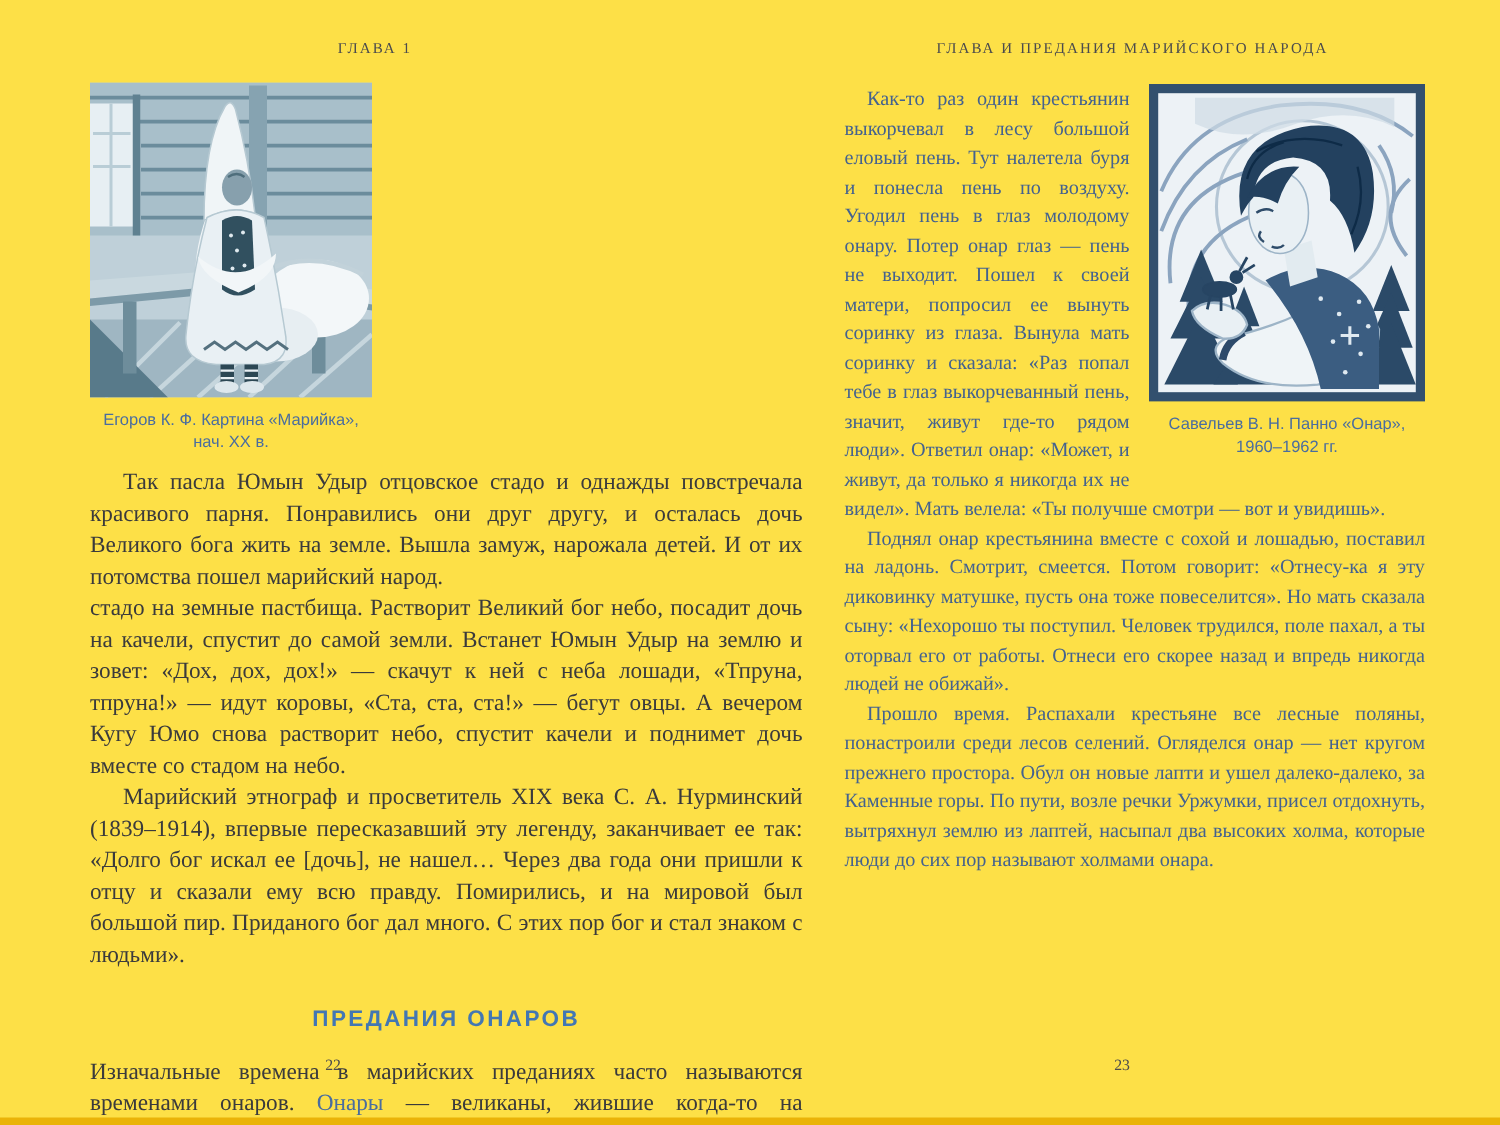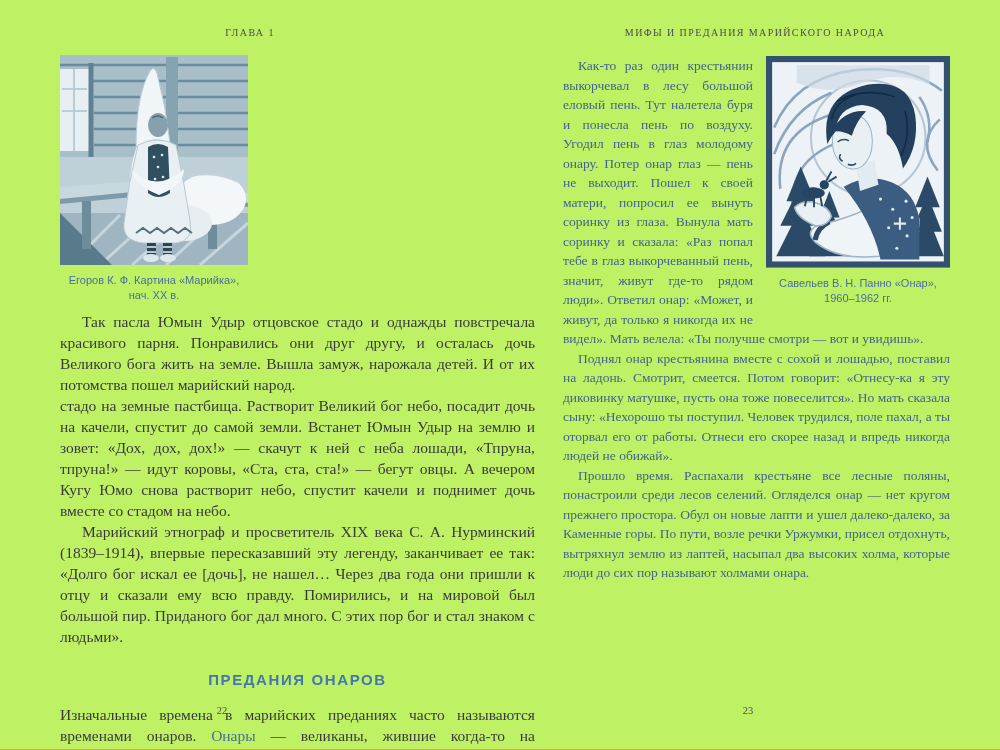--- a/index.html
+++ b/index.html
@@ -1,18 +1,18 @@
 <!DOCTYPE html>
 <html lang="ru"><head>
 <meta charset="utf-8">
 <style>
   html,body{margin:0;padding:0;background:#fff;}
-  .spread{position:relative;width:1000px;height:750px;background:#bef264;
+  .spread{position:relative;width:1000px;height:750px;background:#fde047;
     font-family:"Liberation Serif",serif;overflow:hidden;box-sizing:border-box;
-    border-bottom:1px solid #eab308;}
+    border-bottom:5px solid #eab308;}
   .running-head{position:absolute;top:27px;transform:translateX(-50%);
     font-size:10px;letter-spacing:1.4px;color:#4b4b4d;white-space:nowrap;}
   .running-head.left{left:250px;}
   .running-head.right{left:755px;}
   .page-num{position:absolute;top:705px;transform:translateX(-50%);
     font-size:10.5px;color:#4b4b4d;}
   .page-num.left{left:222px;}
   .page-num.right{left:748px;}
   .text-block{position:absolute;text-align:justify;}
   .left-block{left:60px;top:53px;width:475px;font-size:15.5px;line-height:21px;color:#3a3a3c;}
@@ -31,21 +31,21 @@
     font-family:"Liberation Sans",sans-serif;font-size:15px;font-weight:700;
     letter-spacing:1.6px;color:#4377b3;}
   .term{color:#4a6d9f;}
 </style>
 </head>
 <body>
 
 <div class="spread">
 
   <div class="running-head left">ГЛАВА 1</div>
-  <div class="running-head right">МИФЫ И ПРЕДАНИЯ МАРИЙСКОГО НАРОДА</div>
+  <div class="running-head right">ГЛАВА И ПРЕДАНИЯ МАРИЙСКОГО НАРОДА</div>
 
   <div class="text-block left-block">
     <figure class="fig-left">
       <svg viewBox="0 0 188 210" xmlns="http://www.w3.org/2000/svg">
         <rect width="188" height="210" fill="#bfd0d9"></rect>
         <rect width="188" height="102" fill="#a8bfca"></rect>
         <g stroke="#6b8c9c" stroke-width="2.5" fill="none">
           <path d="M0,10 H188"></path>
             <path d="M0,26 H188"></path>
           <path d="M34,42 H188"></path>

